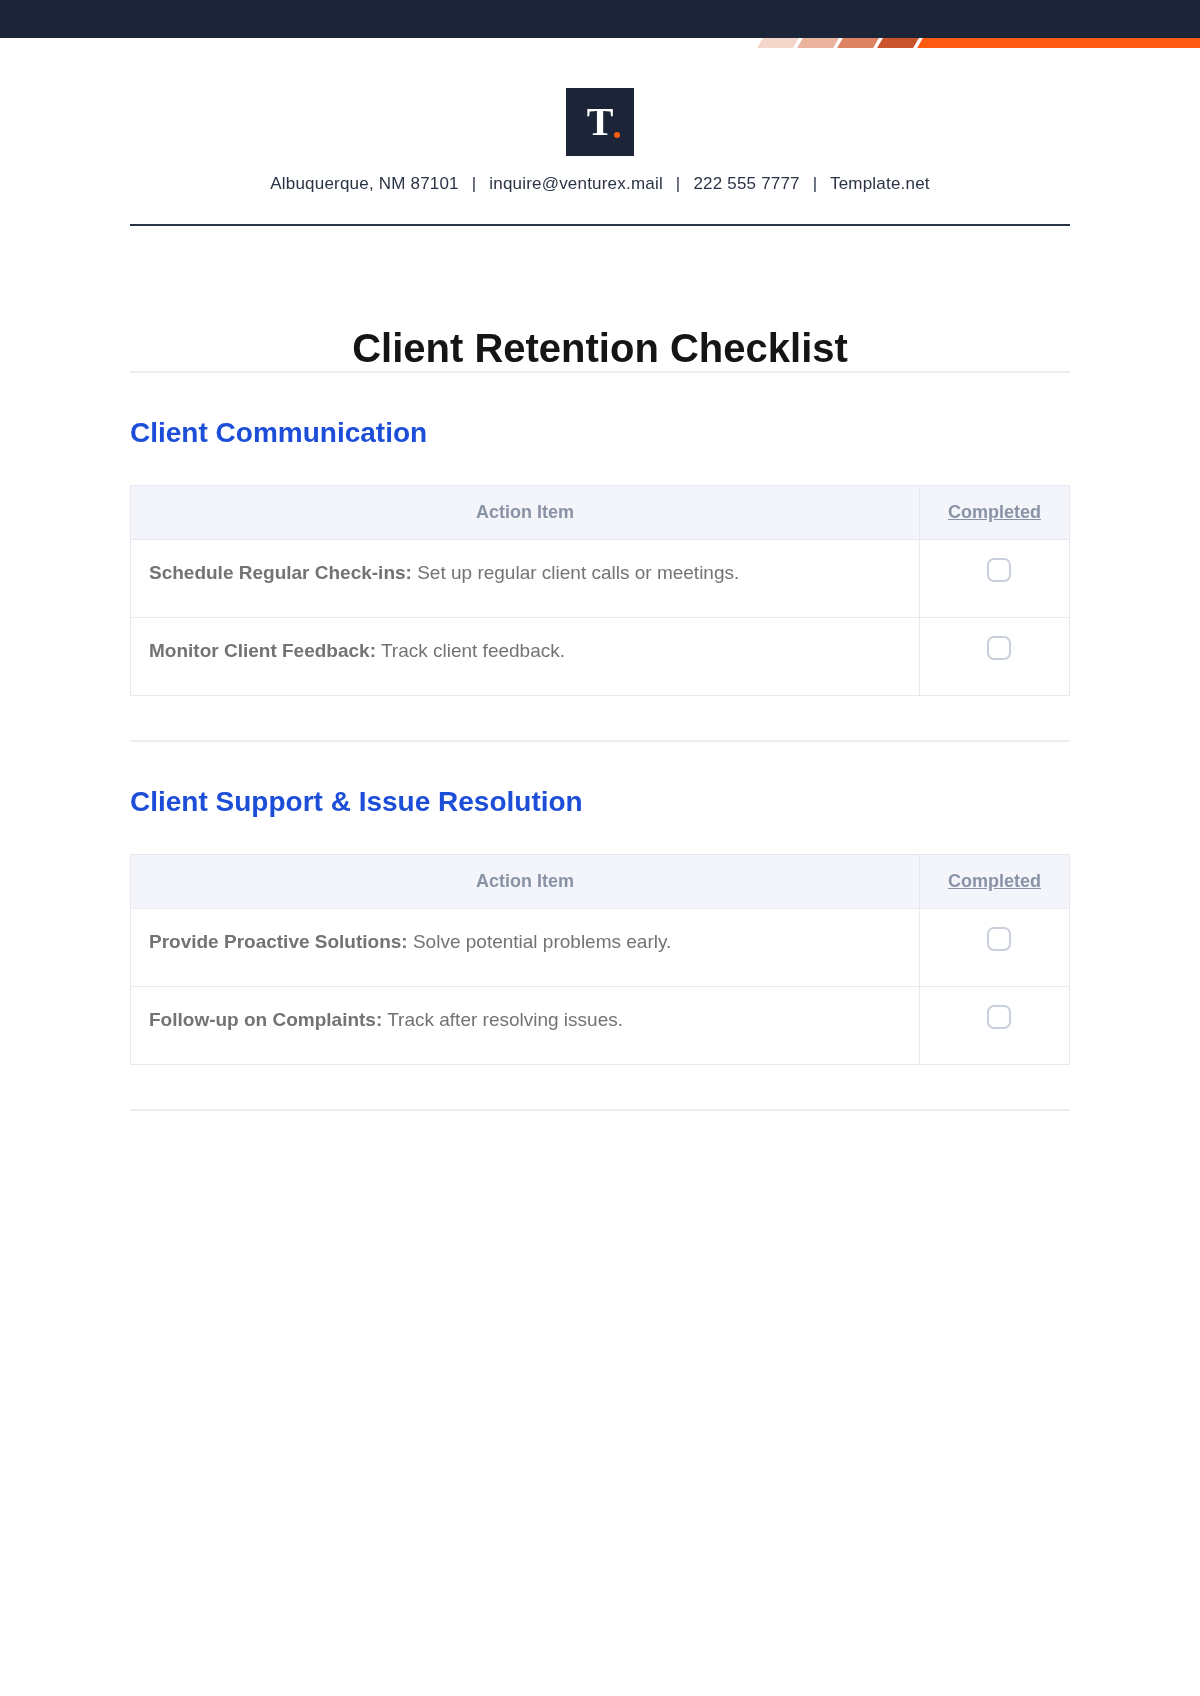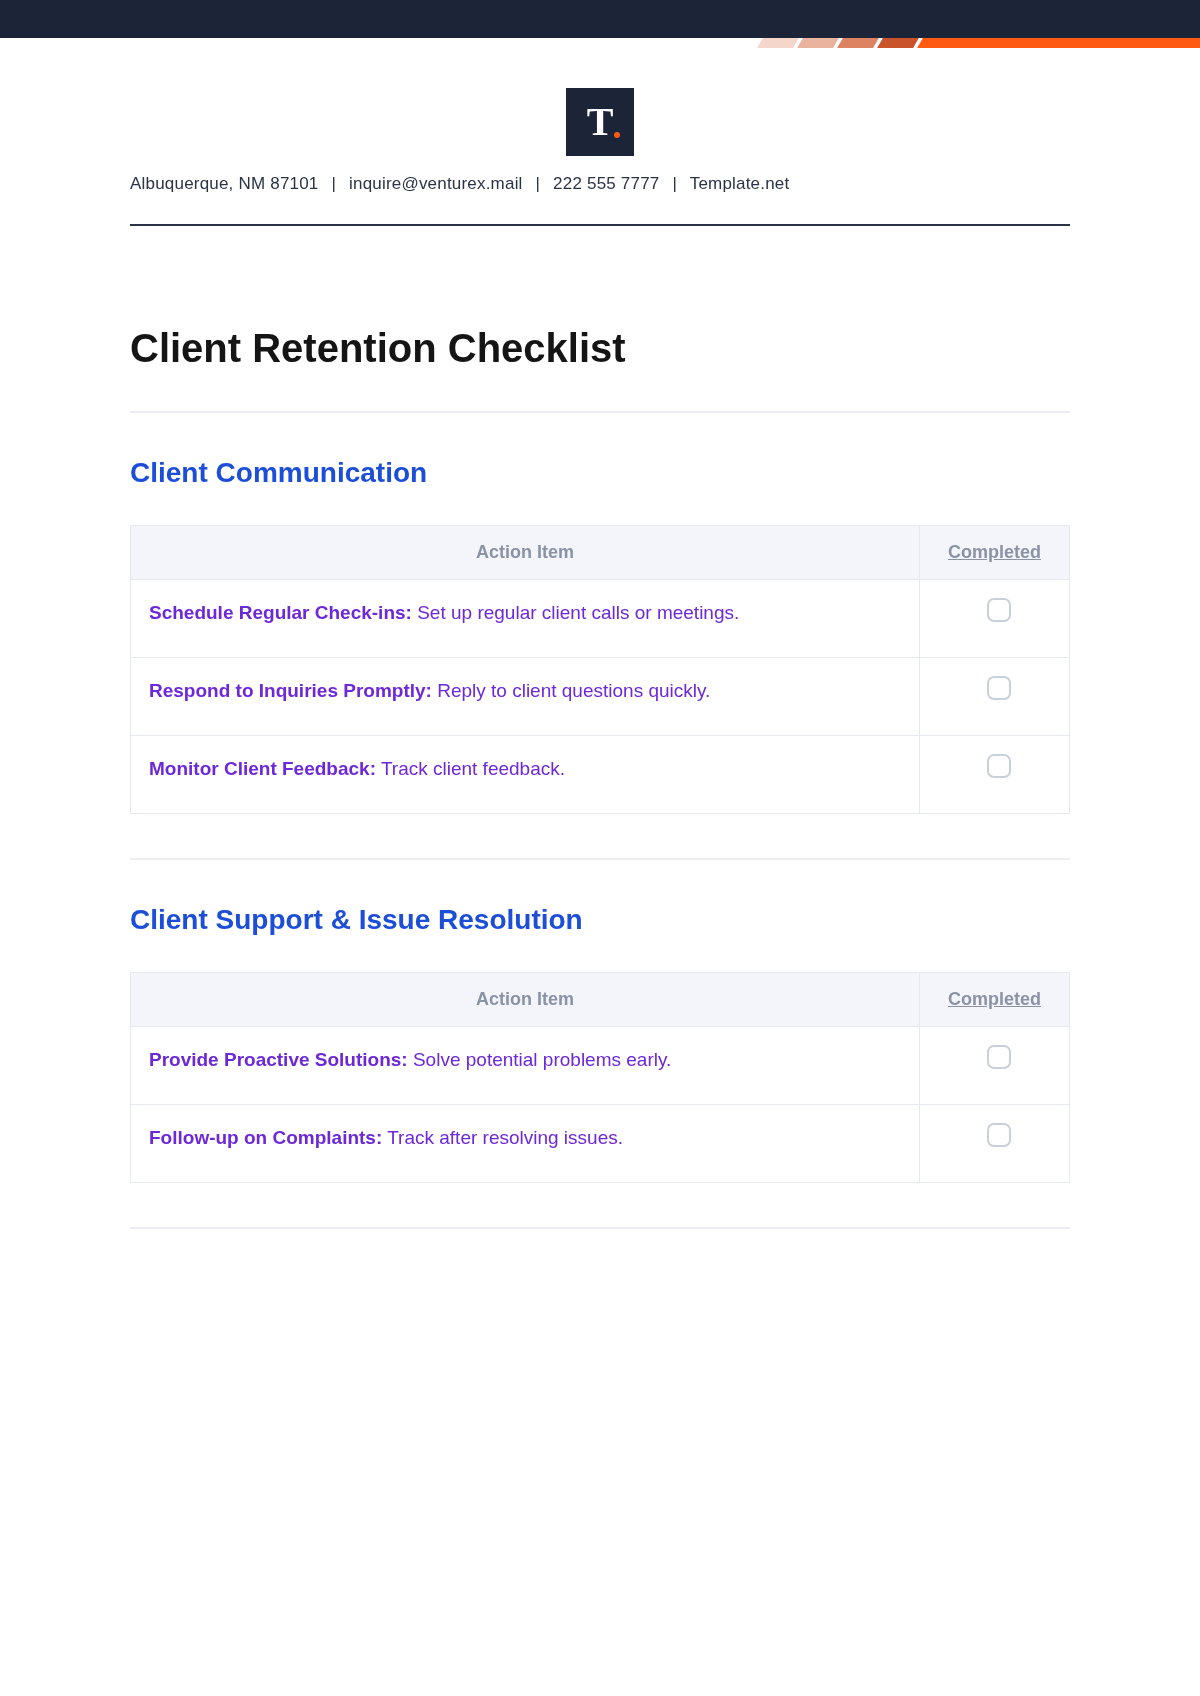--- a/index.html
+++ b/index.html
@@ -48,38 +48,37 @@
     font-family: Georgia, 'Times New Roman', serif;
     font-weight:bold;
     font-size:40px;
     line-height:1;
   }
   .logo-block .dot {
     width:6px;height:6px;background:#ff5a12;border-radius:50%;
     position:absolute; bottom:18px; right:14px;
   }
   .contact-line {
-    text-align:left;
+    text-align:center;
     color:#2b3346;
     font-size:17px;
     letter-spacing:0.2px;
     margin-bottom: 30px;
   }
   .contact-line .sep { margin: 0 8px; color:#2b3346; }
   .hr-thick {
     border:none;
     border-top:2px solid #2b3346;
     margin: 0 0 100px 0;
   }
   .doc-title {
-    text-align:left;
+    text-align:center;
     font-size:40px;
     font-weight:800;
     color:#151515;
-    margin-bottom: 40px;
   }
   .thin-divider {
     border:none;
     border-top:2px solid #eceef2;
     margin: 0 0 44px 0;
   }
   .section-title {
     font-size:28px;
     font-weight:800;
     color:#1d4ed8;
@@ -98,21 +97,21 @@
     padding:16px 14px;
     border:1px solid #e6e9ef;
     text-align:center;
   }
   table.checklist th.col-action { width: auto; }
   table.checklist th.col-complete { width: 150px; text-decoration: underline; }
   table.checklist td {
     border:1px solid #e6e9ef;
     padding:22px 10px 30px 18px;
     font-size:19px;
-    color:#6d28d9;
+    color:#737373;
     vertical-align:top;
   }
   table.checklist td.complete-cell {
     text-align:center;
     vertical-align: top;
     padding-top:18px;
   }
   .item-title { font-weight:800; }
   .checkbox {
     display:inline-block;
@@ -171,24 +170,20 @@
             <th class="col-action">Action Item</th>
             <th class="col-complete">Completed</th>
           </tr>
         </thead>
         <tbody>
           <tr>
             <td><span class="item-title">Schedule Regular Check-ins:</span><span> Set up regular client calls or meetings.</span></td>
             <td class="complete-cell"><span class="checkbox"></span></td>
           </tr>
           <tr>
-            <td><span class="item-title">Respond to Inquiries Promptly:</span><span> Reply to client questions quickly.</span></td>
-            <td class="complete-cell"><span class="checkbox"></span></td>
-          </tr>
-          <tr>
             <td><span class="item-title">Monitor Client Feedback:</span><span> Track client feedback.</span></td>
             <td class="complete-cell"><span class="checkbox"></span></td>
           </tr>
         </tbody>
       </table>
       <hr class="section-divider">
       <h2 class="section-title">Client Support &amp; Issue Resolution</h2>
       <table class="checklist">
         <thead>
           <tr>

